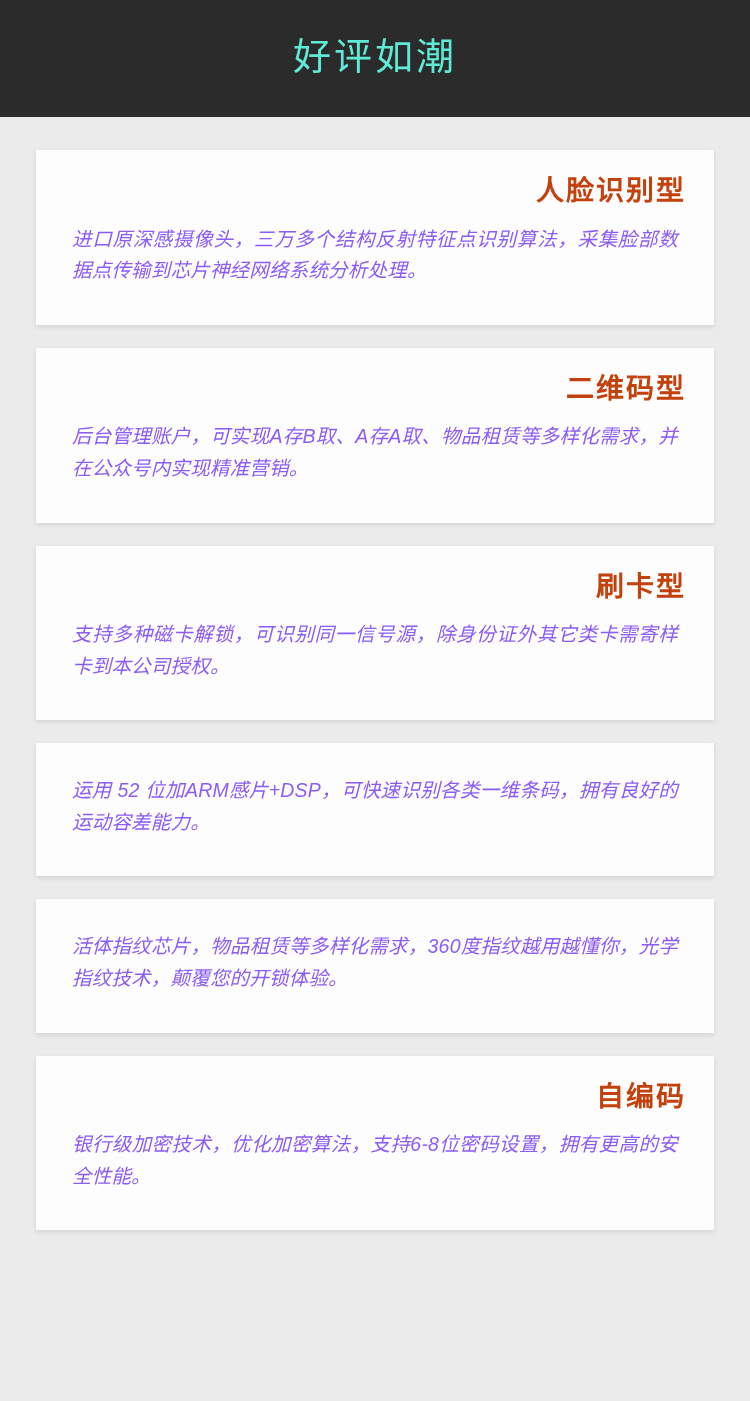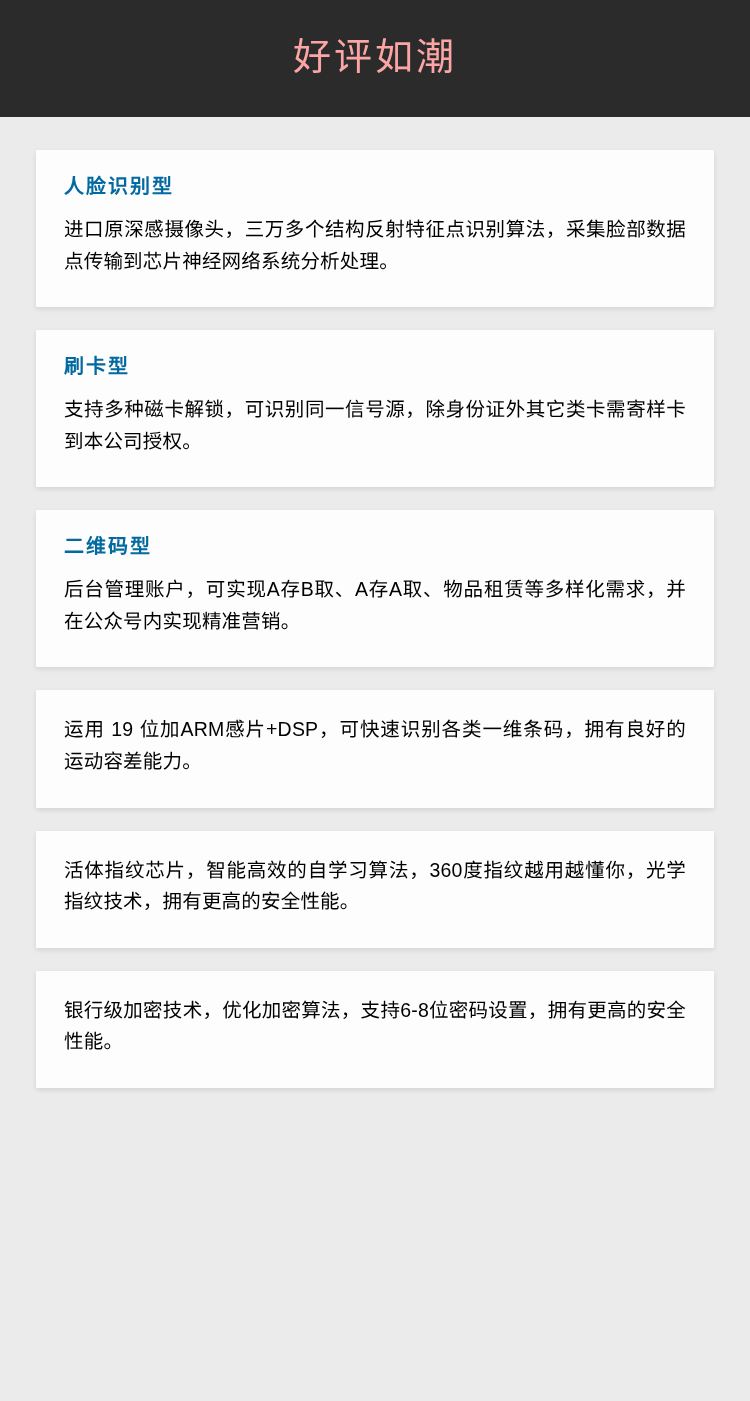--- a/index.html
+++ b/index.html
@@ -24,21 +24,21 @@
   .header {
     width: 100%;
     height: 117px;
     background: #2b2b2b;
     display: flex;
     align-items: center;
     justify-content: center;
     box-sizing: border-box;
   }
   .header-title {
-    color: #fca5a5;
+    color: #5eead4;
     font-size: 38px;
     letter-spacing: 3px;
     font-weight: 400;
     line-height: 1;
     padding-bottom: 4px;
   }
   .cards {
     padding: 33px 36px 40px 36px;
     box-sizing: border-box;
   }
@@ -47,72 +47,74 @@
     margin-bottom: 23px;
     padding: 24px 28px 30px 28px;
     box-sizing: border-box;
     box-shadow: 0 2px 5px rgba(0,0,0,0.10);
     border-radius: 1px;
   }
   .card:last-child {
     margin-bottom: 0;
   }
   .card-title {
-    text-align: left;
-    font-size: 20px;
+    text-align: right;
+    font-size: 28px;
     font-weight: 700;
-    color: #0369a1;
+    color: #c2410c;
     letter-spacing: 2px;
     line-height: 1.2;
     margin: 0 0 16px 0;
     font-family: "DejaVu Sans", "Liberation Sans", sans-serif;
   }
   .card-text {
     font-size: 19.5px;
     line-height: 1.62;
-    color: #000000;
-    margin: 0;
+    color: #8b5cf6;
+    margin: 8px;
     text-align: justify;
     letter-spacing: 0.2px;
+    font-style: italic;
   }
 </style>
 </head>
 <body>
 
 <div class="page">
 
   <div class="header">
     <div class="header-title">好评如潮</div>
   </div>
 
   <div class="cards">
 
     <div class="card">
       <h2 class="card-title">人脸识别型</h2>
       <p class="card-text">进口原深感摄像头，三万多个结构反射特征点识别算法，采集脸部数据点传输到芯片神经网络系统分析处理。</p>
     </div>
 
     <div class="card">
+      <h2 class="card-title">二维码型</h2>
+      <p class="card-text">后台管理账户，可实现A存B取、A存A取、物品租赁等多样化需求，并在公众号内实现精准营销。</p>
+    </div>
+
+    <div class="card">
       <h2 class="card-title">刷卡型</h2>
       <p class="card-text">支持多种磁卡解锁，可识别同一信号源，除身份证外其它类卡需寄样卡到本公司授权。</p>
     </div>
 
     <div class="card">
-      <h2 class="card-title">二维码型</h2>
-      <p class="card-text">后台管理账户，可实现A存B取、A存A取、物品租赁等多样化需求，并在公众号内实现精准营销。</p>
-    </div>
-
-    <div class="card">
-      <p class="card-text">运用 19 位加ARM感片+DSP，可快速识别各类一维条码，拥有良好的运动容差能力。</p>
+      <p class="card-text">运用 52 位加ARM感片+DSP，可快速识别各类一维条码，拥有良好的运动容差能力。</p>
     </div>
 
 
     <div class="card">
-      <p class="card-text">活体指纹芯片，智能高效的自学习算法，360度指纹越用越懂你，光学指纹技术，拥有更高的安全性能。</p>
+      <p class="card-text">活体指纹芯片，物品租赁等多样化需求，360度指纹越用越懂你，光学指纹技术，颠覆您的开锁体验。</p>
     </div>
 
     <div class="card">
+      <h2 class="card-title">自编码</h2>
       <p class="card-text">银行级加密技术，优化加密算法，支持6-8位密码设置，拥有更高的安全性能。</p>
     </div>
 
   </div>
 
 </div>
 
 </body></html>

